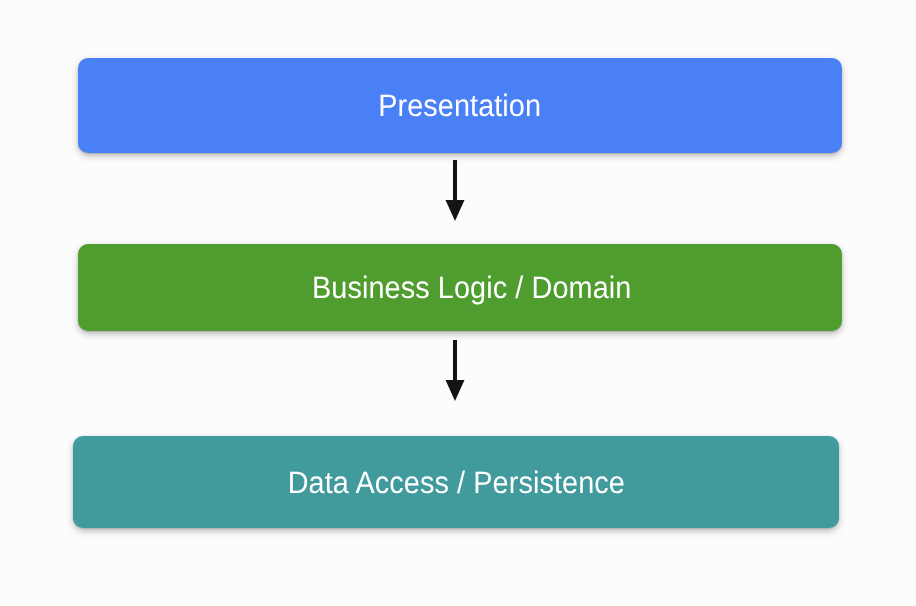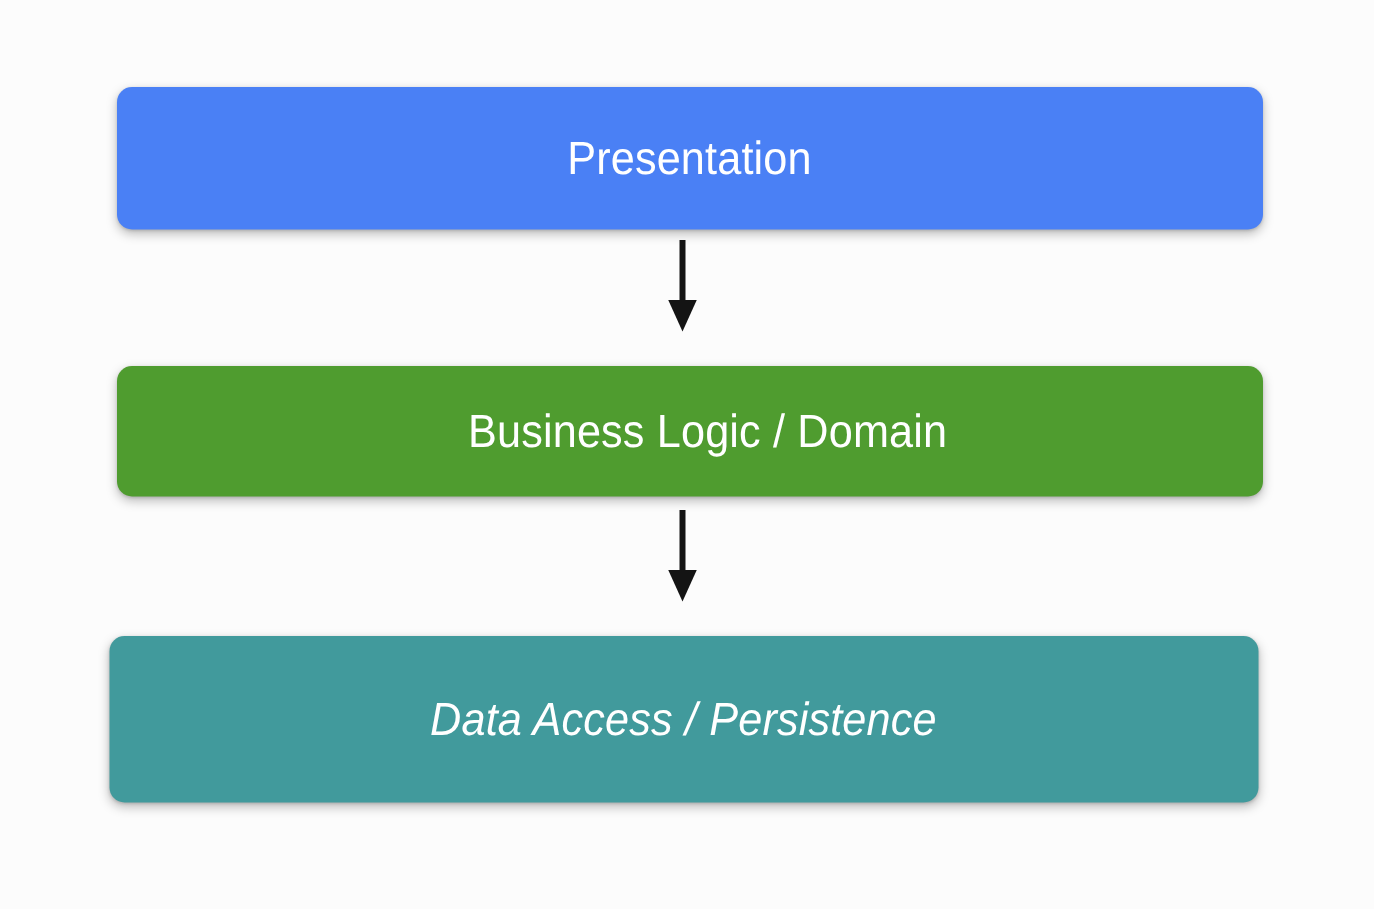--- a/index.html
+++ b/index.html
@@ -55,24 +55,23 @@
     height: 95px;
   }
   #box-business-logic {
     left: 78px;
     top: 244px;
     width: 764px;
     height: 87px;
   }
   #box-data-access {
     left: 73px;
-    top: 424px;
+    top: 436px;
     width: 766px;
-    height: 111px;
-    font-style: italic;
+    height: 92px;
   }
 
   
   .connector-arrow {
     position: absolute;
     pointer-events: none;
   }
   #arrow-presentation-to-business {
     left: 425px;
     top: 160px;

